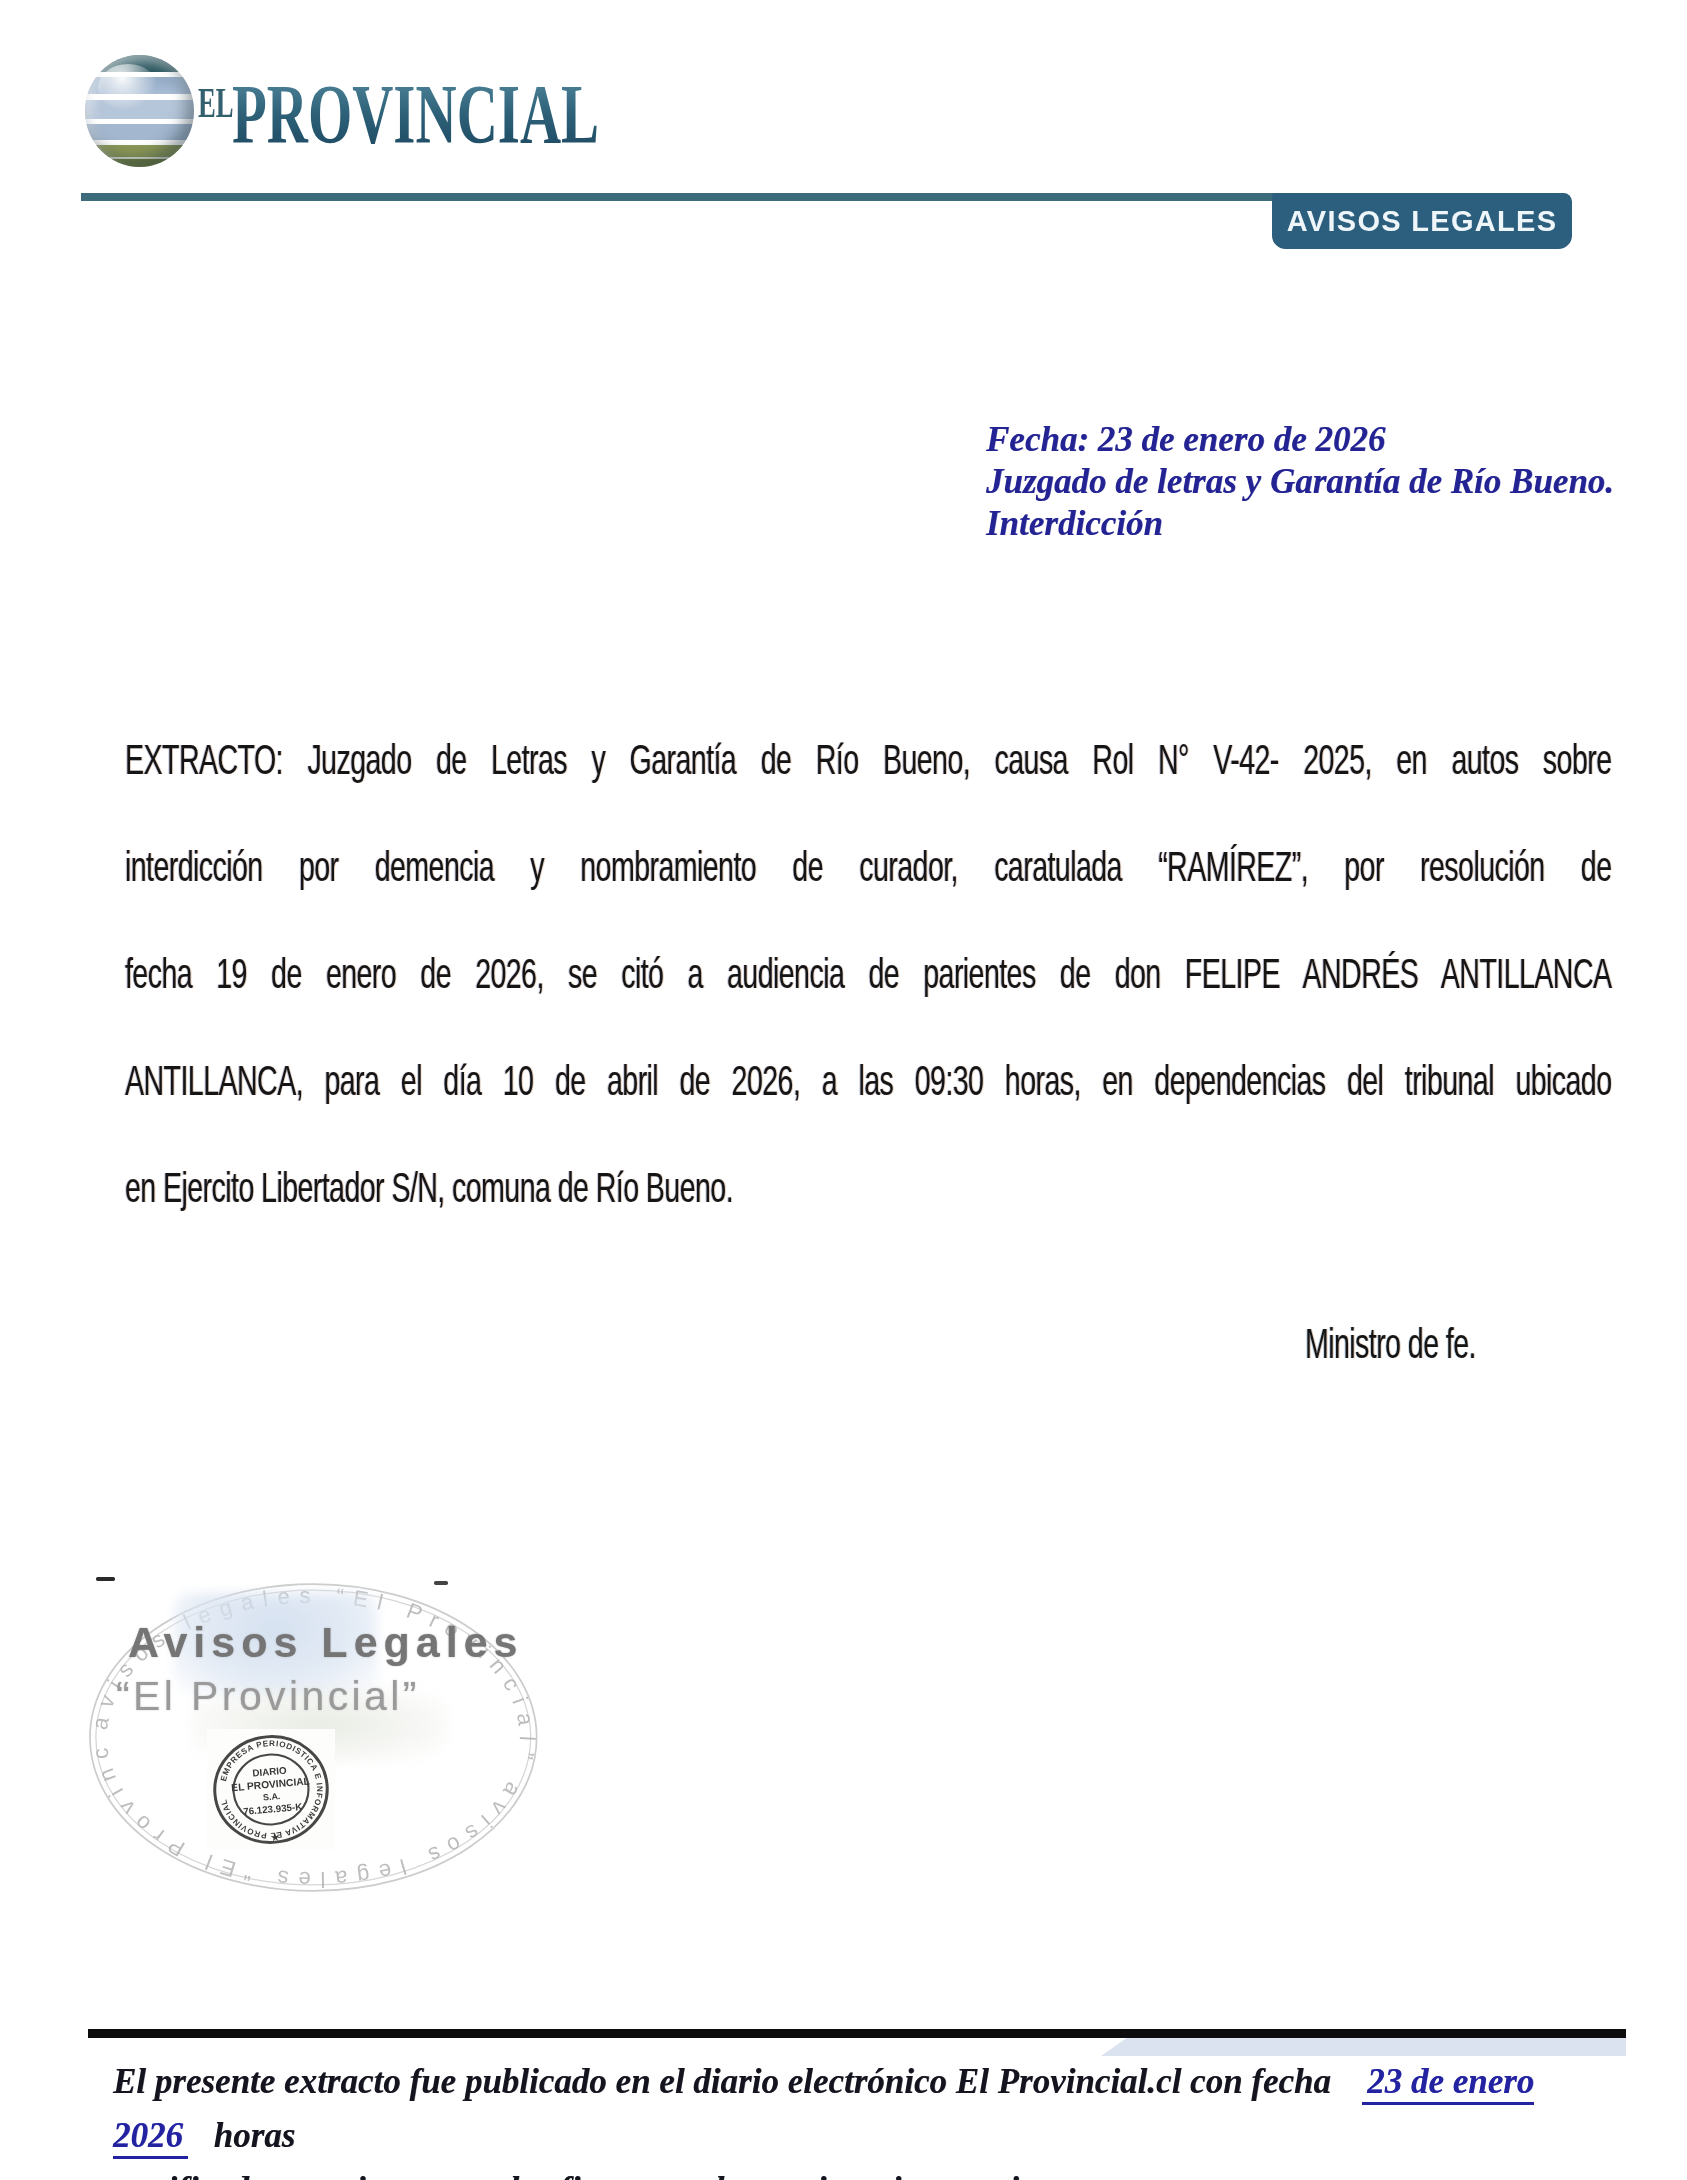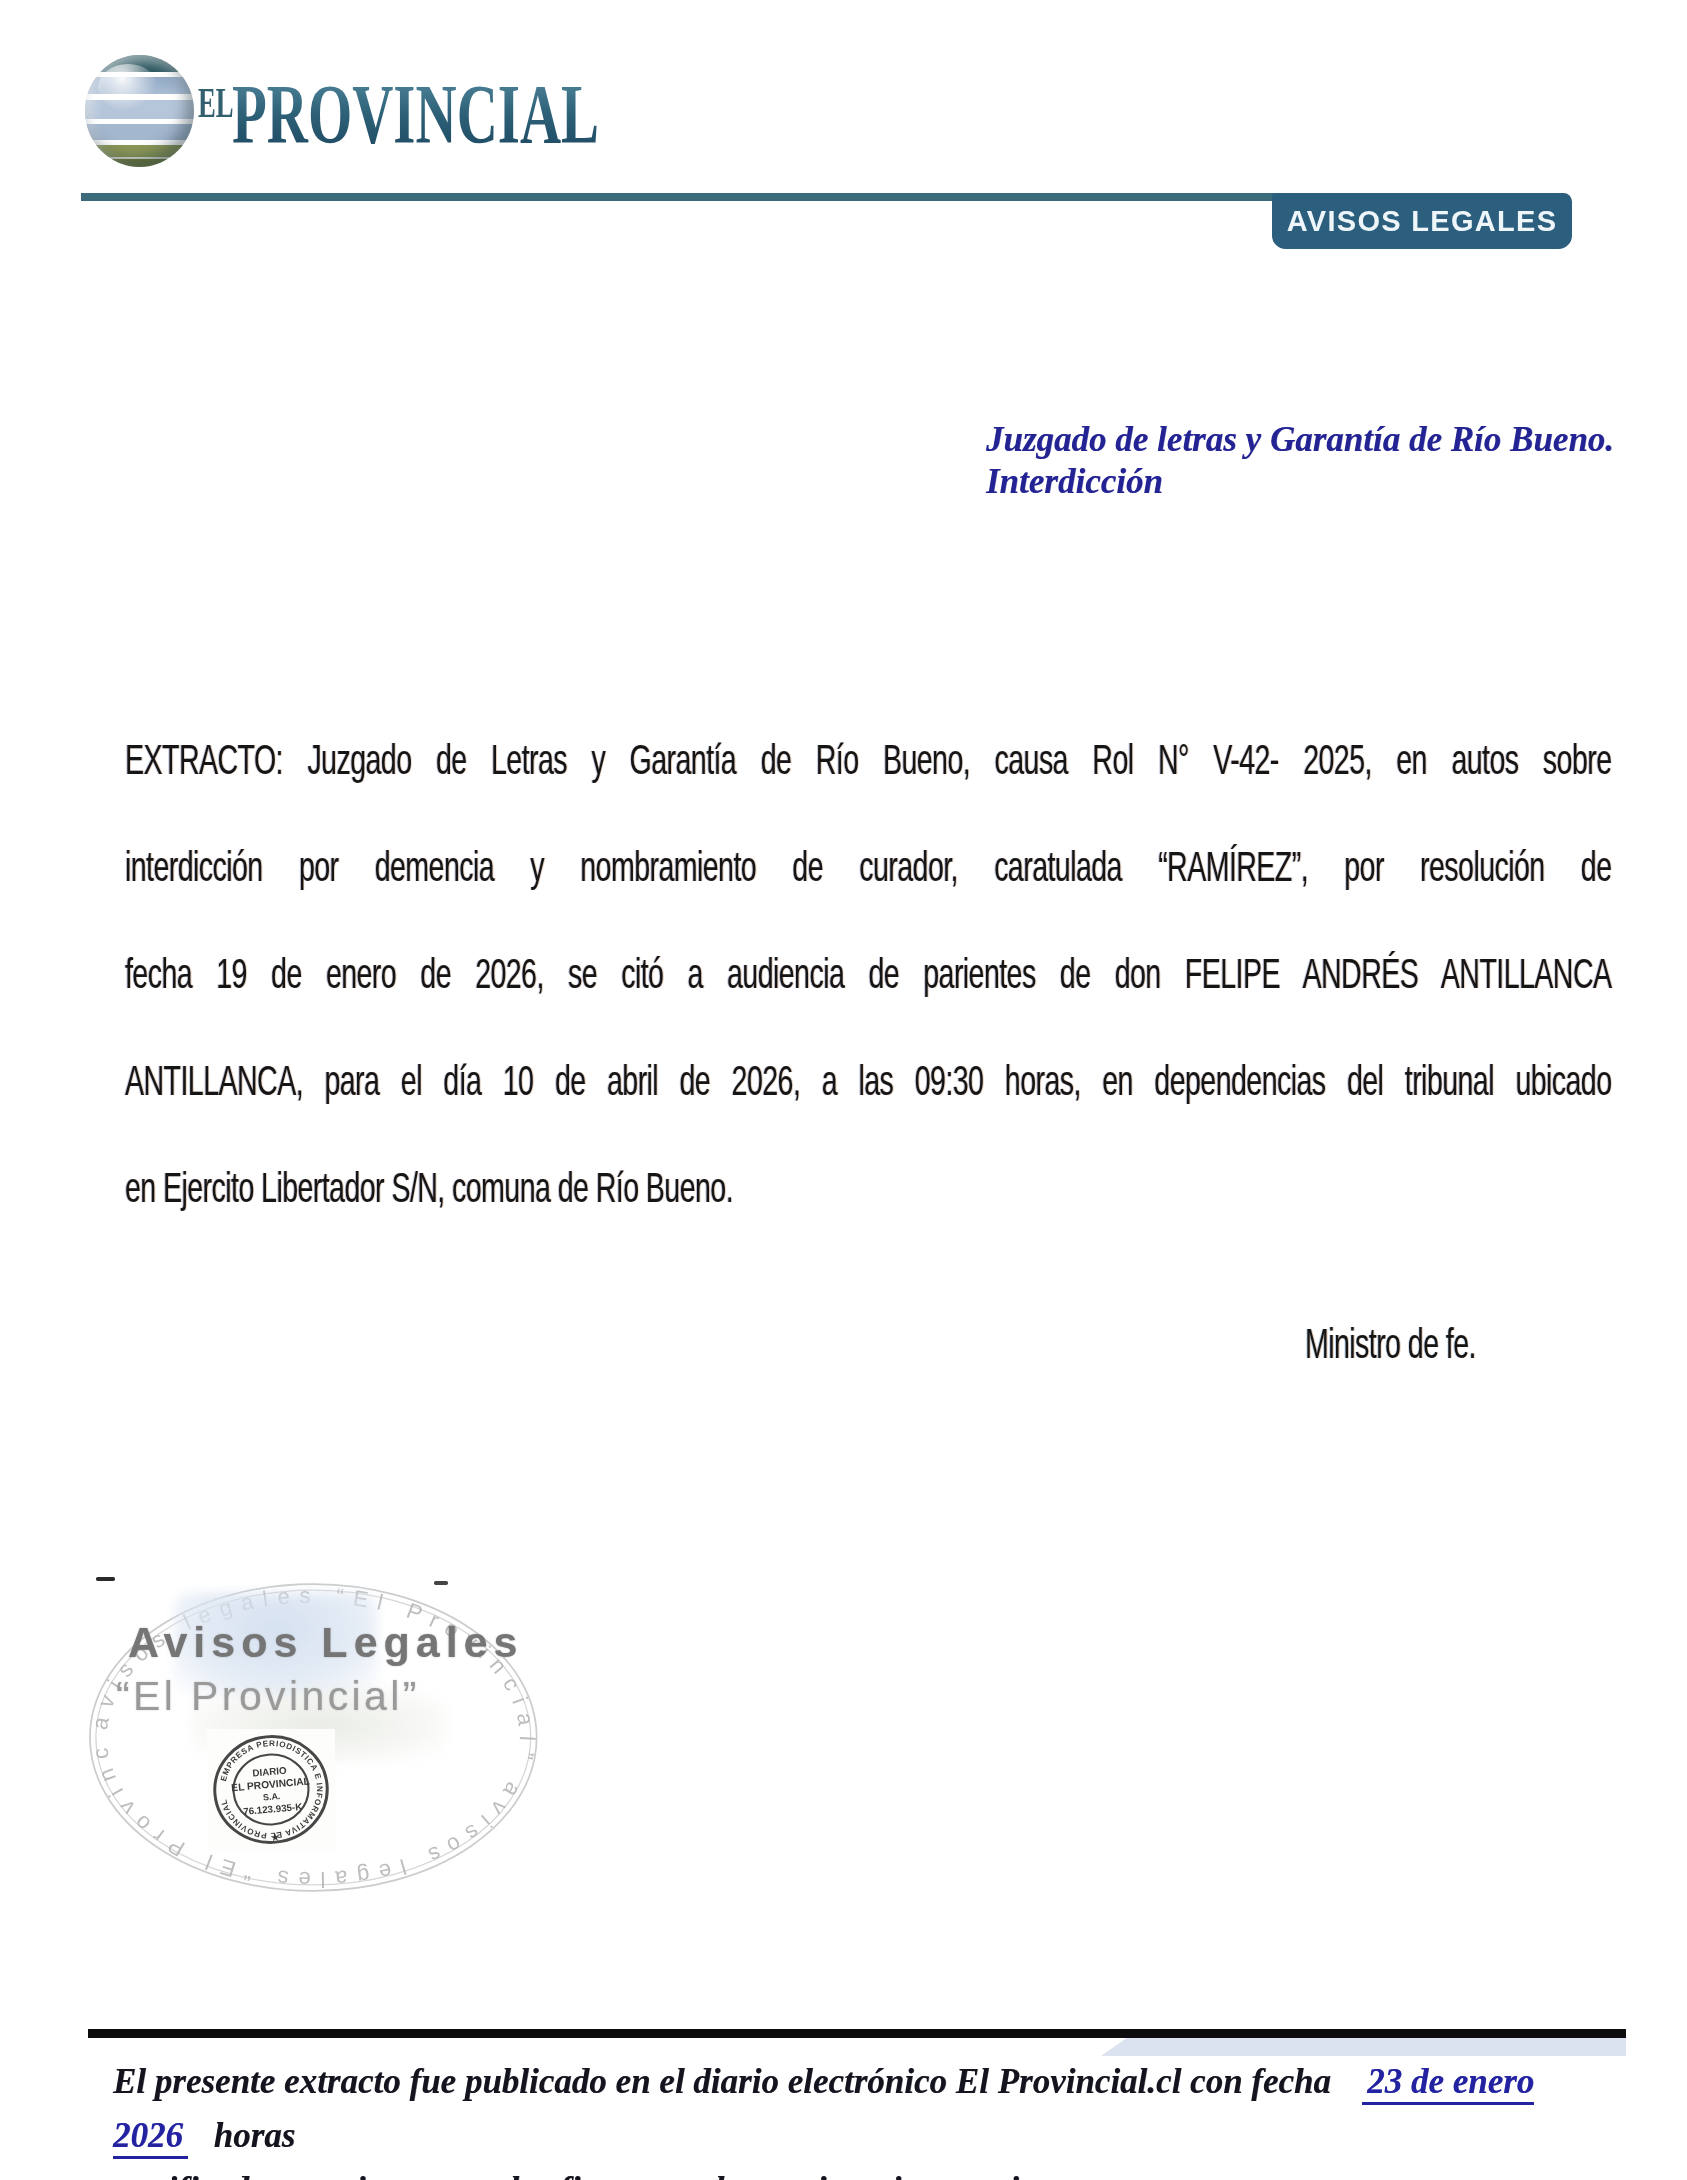--- a/index.html
+++ b/index.html
@@ -164,20 +164,21 @@
 
   <header>
     <div class="globe"></div>
     <div class="logo-el">EL</div>
     <div class="logo-name">PROVINCIAL</div>
     <div class="mast-rule"></div>
     <div class="legal-badge">AVISOS LEGALES</div>
   </header>
 
   <section class="meta">
+    <div>Fecha: 23 de enero de 2026</div>
     <div>Juzgado de letras y Garantía de Río Bueno.</div>
     <div>Interdicción</div>
   </section>
 
   <section class="bodytext">
     <div class="bodyline justified">EXTRACTO: Juzgado de Letras y Garantía de Río Bueno, causa Rol N° V-42- 2025, en autos sobre</div>
     <div class="bodyline justified">interdicción por demencia y nombramiento de curador, caratulada “RAMÍREZ”, por resolución de</div>
     <div class="bodyline justified">fecha 19 de enero de 2026, se citó a audiencia de parientes de don FELIPE ANDRÉS ANTILLANCA</div>
     <div class="bodyline justified">ANTILLANCA, para el día 10 de abril de 2026, a las 09:30 horas, en dependencias del tribunal ubicado</div>
     <div class="bodyline">en Ejercito Libertador S/N, comuna de Río Bueno.</div>

